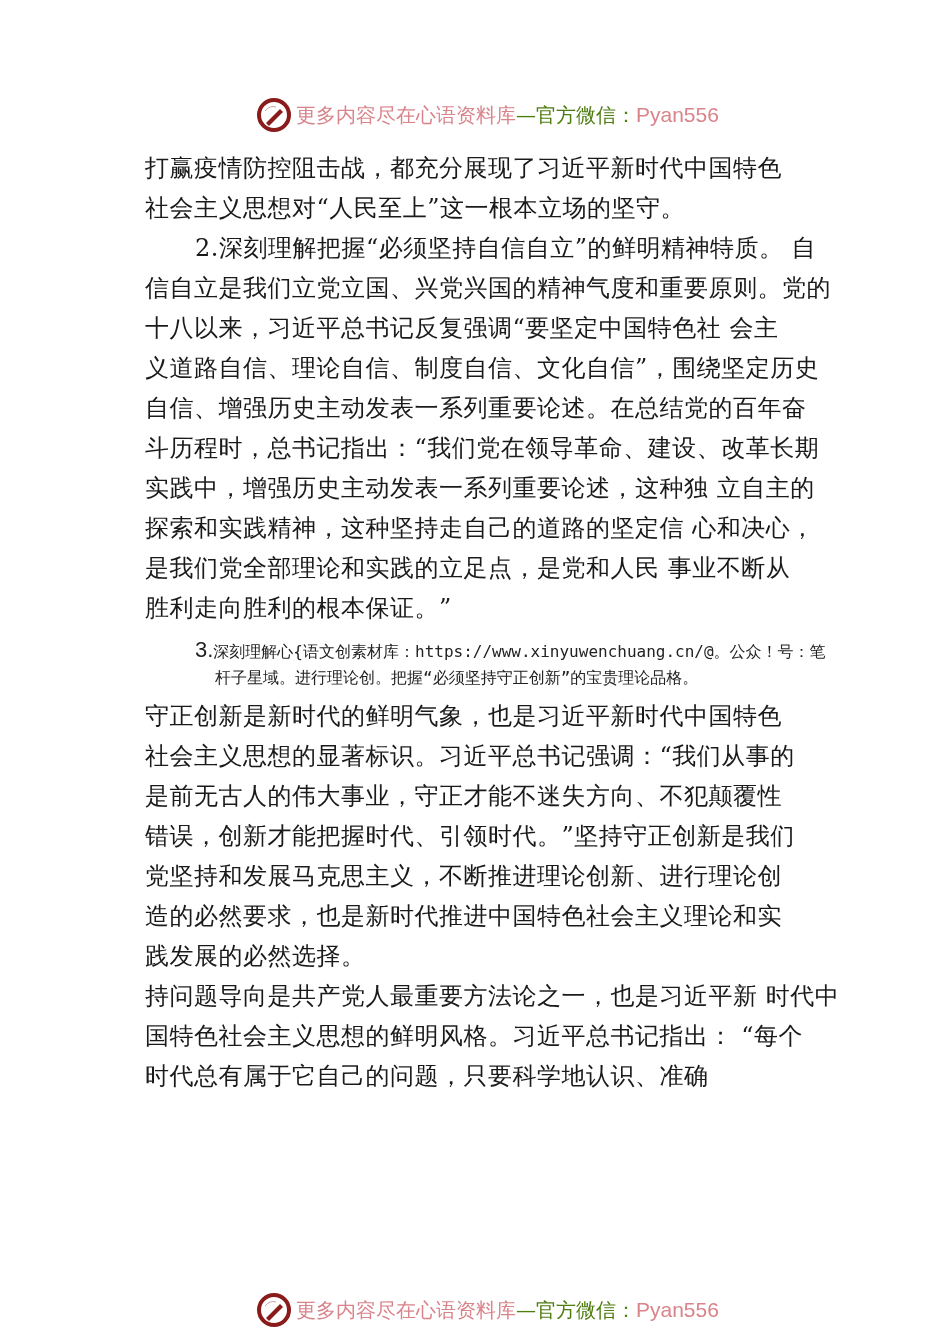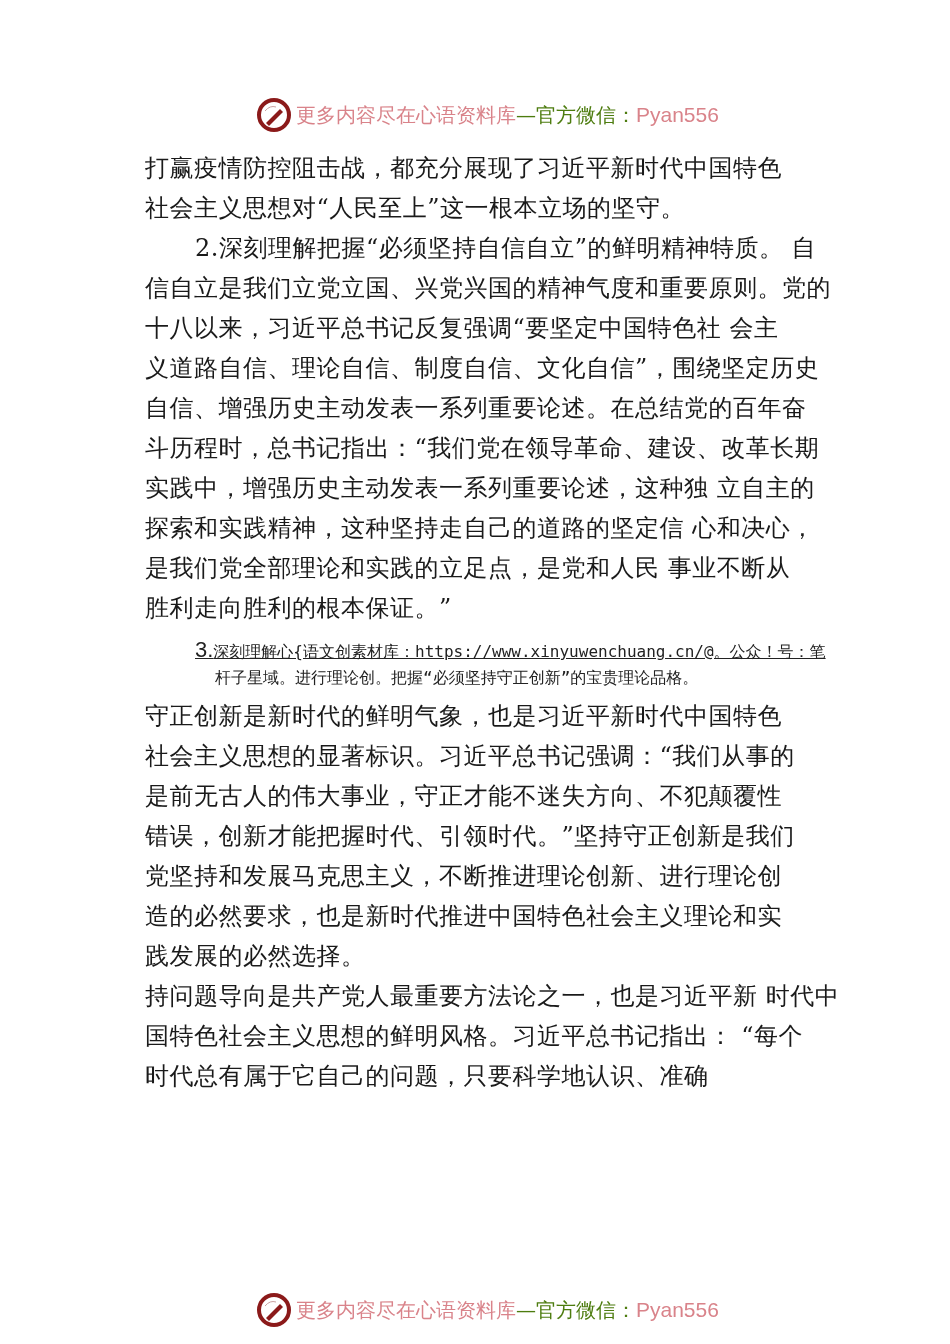--- a/index.html
+++ b/index.html
@@ -11,21 +11,21 @@
   .logo { width: 36px; height: 36px; margin-right: 4px; }
   .banner-red { color: #d9838a; font-size: 20px; font-family: "DejaVu Serif", serif; letter-spacing: 0px; }
   .banner-gray { color: #4d7c0f; font-size: 20px; font-family: "DejaVu Serif", serif; }
   .banner-id { color: #d9838a; font-size: 21px; font-family: "Liberation Sans", sans-serif; }
   .content { position: absolute; left: 145px; top: 148px; width: 690px; }
   .line { font-size: 24px; height: 40px; line-height: 40px; white-space: nowrap; letter-spacing: 0.5px; }
   .indent { padding-left: 50px; }
   .note { font-size: 16px; height: 28px; line-height: 28px; white-space: nowrap; color: #222;
           font-family: "DejaVu Sans Mono", "Liberation Mono", monospace; letter-spacing: 0px; }
   .note .num { font-size: 22px; font-family: "Liberation Sans", sans-serif; }
-  .note1 { padding-left: 50px; text-decoration: underline; }
+  .note1 { padding-left: 50px; }
   .note2 { padding-left: 70px; }
 </style>
 </head>
 <body>
 
 <div class="banner top">
   <svg class="logo" viewBox="0 0 36 36">
     <circle cx="18" cy="18" r="15" fill="none" stroke="#8b1a1a" stroke-width="4"></circle>
     <path d="M10 26 L24 12 L27 15 L13 29 Z" fill="#8b1a1a"></path>
     <path d="M9 14 Q14 8 20 10" fill="none" stroke="#c9a0a0" stroke-width="1"></path>

